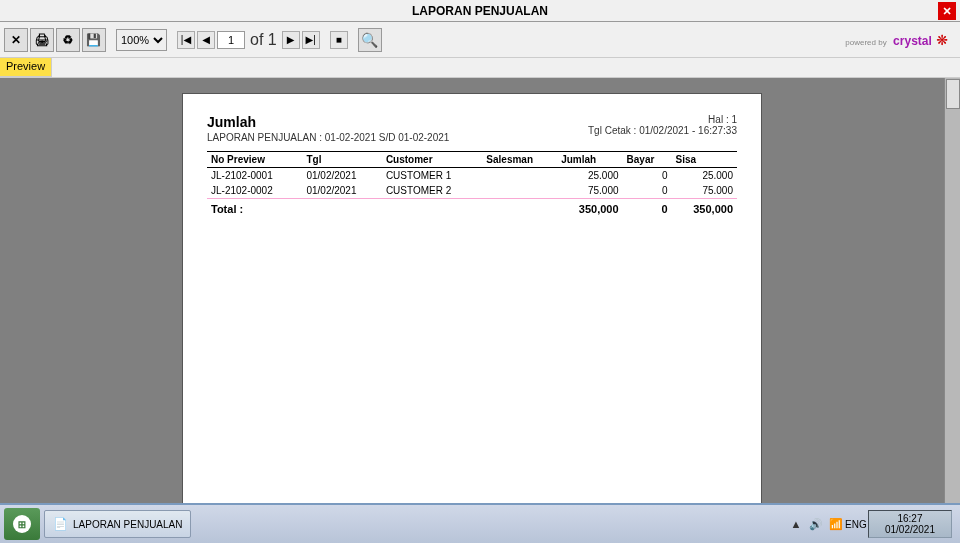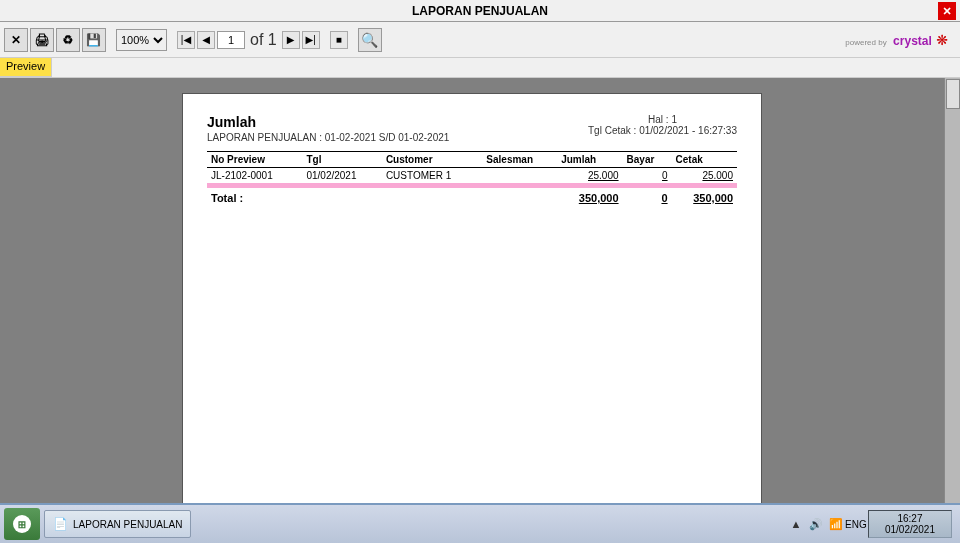--- a/index.html
+++ b/index.html
@@ -124,21 +124,21 @@
       color: #000;
       margin-bottom: 2px;
     }
     .doc-subtitle {
       font-size: 10px;
       color: #333;
     }
     .doc-meta-right {
       font-size: 10px;
       color: #333;
-      text-align: center;
+      text-align: right;
     }
 
     
     .report-table {
       width: 100%;
       border-collapse: collapse;
       margin-top: 8px;
     }
     .report-table th {
       border-top: 1px solid #000;
@@ -148,23 +148,23 @@
       font-weight: bold;
       text-align: left;
       background: white;
     }
     .report-table th.right { text-align: left; }
     .report-table td {
       padding: 2px 4px;
       font-size: 10px;
       color: #000;
     }
-    .report-table td.right { text-align: right; text-decoration: underline; }
+    .report-table td.right { text-align: right; }
     .total-row td {
-      border-top: 5px solid #f9a8d4;
+      border-top: 1px solid #f9a8d4;
       font-weight: bold;
       padding: 4px 4px;
       font-size: 11px;
     }
     .total-row td.right { text-align: right; }
 
     .doc-footer {
       margin-top: 6px;
       font-size: 10px;
       color: #333;
@@ -365,33 +365,42 @@
 
       <table class="report-table">
         <thead>
           <tr>
             <th>No Preview</th>
             <th>Tgl</th>
             <th>Customer</th>
             <th>Salesman</th>
             <th class="right">Jumlah</th>
             <th class="right">Bayar</th>
-            <th class="right">Cetak</th>
+            <th class="right">Sisa</th>
           </tr>
         </thead>
         <tbody id="report-tbody">
 
         <tr>
       <td>JL-2102-0001</td>
       <td>01/02/2021</td>
       <td>CUSTOMER 1</td>
       <td></td>
       <td class="right">25.000</td>
       <td class="right">0</td>
       <td class="right">25.000</td>
+    </tr>
+            <tr>
+      <td>JL-2102-0002</td>
+      <td>01/02/2021</td>
+      <td>CUSTOMER 2</td>
+      <td></td>
+      <td class="right">75.000</td>
+      <td class="right">0</td>
+      <td class="right">75.000</td>
     </tr>
           </tbody>
         <tfoot>
           <tr class="total-row">
             <td colspan="4">Total :</td>
             <td class="right">350,000</td>
             <td class="right">0</td>
             <td class="right">350,000</td>
           </tr>
         </tfoot>

